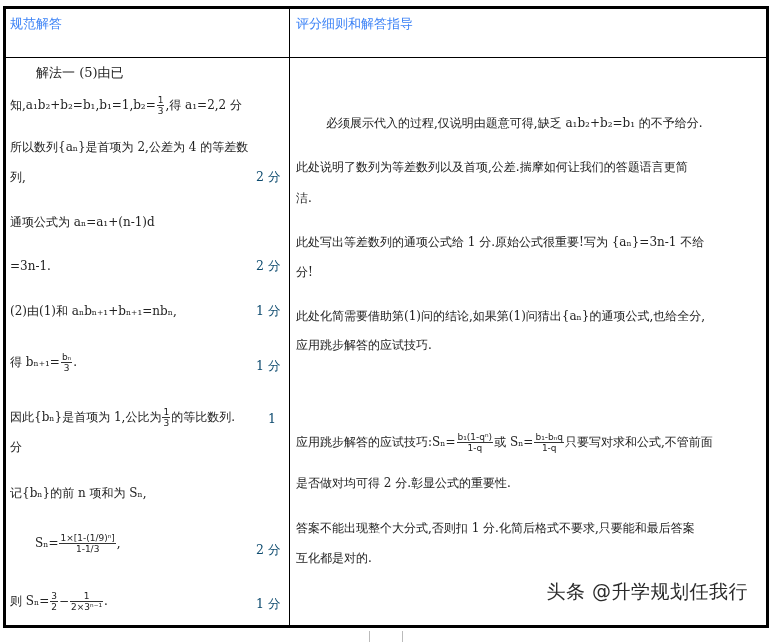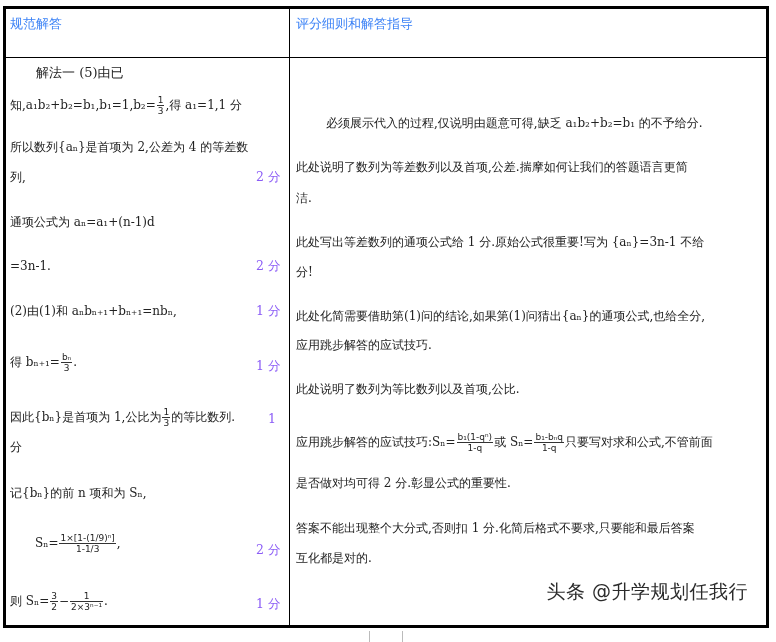--- a/index.html
+++ b/index.html
@@ -41,21 +41,21 @@
       position: absolute;
       font-size: 12px;
       white-space: nowrap;
       line-height: 16px;
       color: #222;
     }
     .score {
       position: absolute;
       font-size: 12.5px;
       white-space: nowrap;
-      color: #8b5cf6;
+      color: #0c4a6e;
     }
     .frac {
       display: inline-block; vertical-align: middle;
       text-align: center; font-size: 9px; line-height: 10px;
       font-family: "DejaVu Sans", "Liberation Sans", sans-serif;
       margin: 0 1px;
     }
     .frac .num { display: block; border-bottom: 1px solid #333; padding: 0 1px; }
     .frac .den { display: block; padding: 0 1px; }
     .big-frac { font-size: 9px; }
@@ -80,21 +80,21 @@
   <div class="grading-table">
     <div class="col-divider"></div>
     <div class="header-row">
       <span class="header-cell header-left">规范解答</span>
       <span class="header-cell header-right">评分细则和解答指导</span>
     </div>
 
     <div class="cell-line" style="left:30px; top:56px; font-size:13px;">解法一 (5)由已</div>
 
     <div class="cell-line" style="left:4px; top:86px;">
-      <span>知,</span><span>a₁b₂+b₂=b₁,b₁=1,b₂=</span><span class="frac"><span class="num">1</span><span class="den">3</span></span><span>,得 a₁=1,1 分</span>
+      <span>知,</span><span>a₁b₂+b₂=b₁,b₁=1,b₂=</span><span class="frac"><span class="num">1</span><span class="den">3</span></span><span>,得 a₁=2,2 分</span>
     </div>
 
     <div class="cell-line" style="left:4px; top:130px;">所以数列{aₙ}是首项为 2,公差为 4 的等差数</div>
     <div class="cell-line" style="left:4px; top:160px;">列,</div>
     <div class="score" style="left:250px; top:160px;">2 分</div>
 
     <div class="cell-line" style="left:4px; top:205px;">通项公式为 aₙ=a₁+(n-1)d</div>
 
     <div class="cell-line" style="left:4px; top:249px;">=3n-1.</div>
     <div class="score" style="left:250px; top:249px;">2 分</div>
@@ -125,21 +125,20 @@
     </div>
     <div class="score" style="left:250px; top:587px;">1 分</div>
 
     <div class="cell-line" style="left:320px; top:106px;">必须展示代入的过程,仅说明由题意可得,缺乏 a₁b₂+b₂=b₁ 的不予给分.</div>
     <div class="cell-line" style="left:290px; top:150px;">此处说明了数列为等差数列以及首项,公差.揣摩如何让我们的答题语言更简</div>
     <div class="cell-line" style="left:290px; top:181px;">洁.</div>
     <div class="cell-line" style="left:290px; top:225px;">此处写出等差数列的通项公式给 1 分.原始公式很重要!写为 {aₙ}=3n-1 不给</div>
     <div class="cell-line" style="left:290px; top:255px;">分!</div>
     <div class="cell-line" style="left:290px; top:299px;">此处化简需要借助第(1)问的结论,如果第(1)问猜出{aₙ}的通项公式,也给全分,</div>
     <div class="cell-line" style="left:290px; top:328px;">应用跳步解答的应试技巧.</div>
-    <div class="cell-line" style="left:290px; top:372px;">此处说明了数列为等比数列以及首项,公比.</div>
 
     <div class="cell-line" style="left:290px; top:423px;">
       <span>应用跳步解答的应试技巧:Sₙ=</span><span class="frac"><span class="num">b₁(1-qⁿ)</span><span class="den">1-q</span></span><span>或 Sₙ=</span><span class="frac"><span class="num">b₁-bₙq</span><span class="den">1-q</span></span><span>只要写对求和公式,不管前面</span>
     </div>
     <div class="cell-line" style="left:290px; top:466px;">是否做对均可得 2 分.彰显公式的重要性.</div>
     <div class="cell-line" style="left:290px; top:511px;">答案不能出现整个大分式,否则扣 1 分.化简后格式不要求,只要能和最后答案</div>
     <div class="cell-line" style="left:290px; top:541px;">互化都是对的.</div>
 
     <div class="watermark">头条 @升学规划任我行</div>
   </div>

